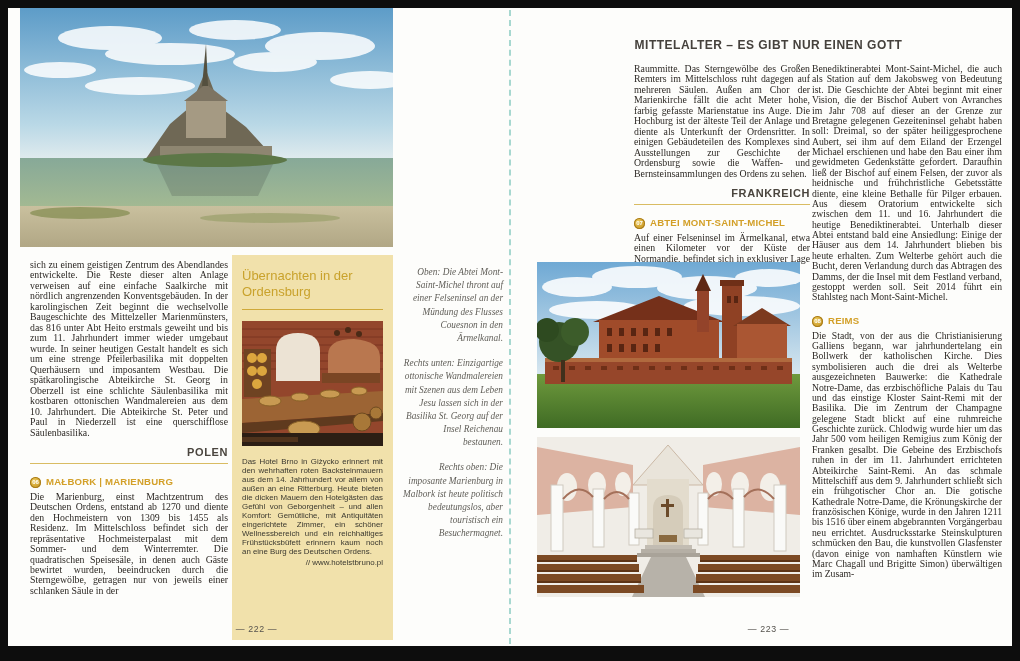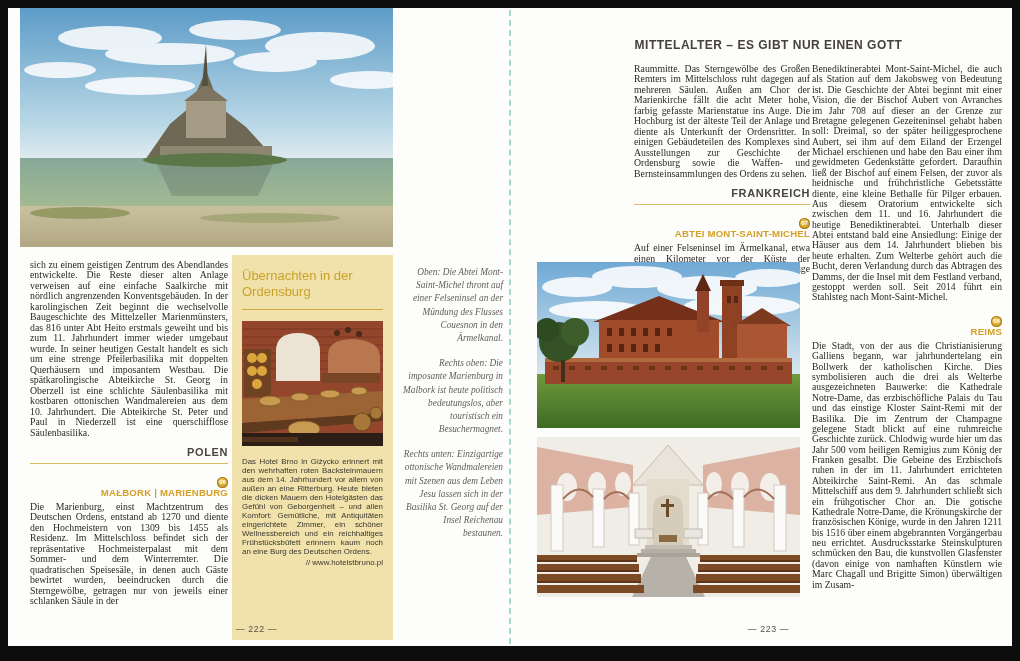--- a/index.html
+++ b/index.html
@@ -9,21 +9,21 @@
   .gutter{position:absolute;left:509px;top:10px;height:634px;width:0;
           border-left:2px dashed #a7d8d0;}
 
   
   .body-text{font-size:9.8px;line-height:1.07;color:#2c2824;text-align:justify;
              hyphens:auto;-webkit-hyphens:auto;}
   .body-text p{margin:0;}
   .country-label{font-family:"Liberation Sans",sans-serif;font-size:11px;font-weight:bold;
                  color:#4a453e;text-align:right;letter-spacing:0.6px;
                  border-bottom:1.5px solid #d9bc62;padding-bottom:4px;margin-top:9px;}
-  .entry-head{display:flex;align-items:flex-end;margin:13px 0 4px;flex-direction:column;}
+  .entry-head{display:flex;align-items:flex-start;gap:5px;margin:13px 0 4px;}
   .badge{width:11px;height:11px;border-radius:50%;flex:0 0 auto;
          background:radial-gradient(circle at 35% 30%,#ecc857,#c28f1e);
          box-shadow:inset 0 0 0 1px #a87b18;
          color:#fff;font-family:"Liberation Sans",sans-serif;font-size:6px;font-weight:bold;
          display:flex;align-items:center;justify-content:center;}
   .entry-title{font-family:"Liberation Sans",sans-serif;font-size:9.6px;font-weight:bold;
                color:#d3a029;letter-spacing:0.2px;}
 
   
   .hero-photo{position:absolute;left:20px;top:8px;width:373px;height:239px;}
@@ -158,22 +158,22 @@
         <rect x="0" y="112" width="141" height="13" fill="#2c1e14"></rect>
         <rect x="0" y="116" width="56" height="5" fill="#50331c"></rect>
       </svg>
     </div>
     <div class="info-body">Das Hotel Brno in Giżycko erinnert mit den wehrhaften roten Backsteinmauern aus dem 14. Jahrhundert vor allem von außen an eine Ritterburg. Heute bieten die dicken Mauern den Hotelgästen das Gefühl von Geborgenheit – und allen Komfort: Gemütliche, mit Antiquitäten eingerichtete Zimmer, ein schöner Wellnessbereich und ein reichhaltiges Frühstücksbüfett erinnern kaum noch an eine Burg des Deutschen Ordens.</div>
     <div class="info-link">// www.hotelstbruno.pl</div>
   </div>
 
   <div class="captions">
     <p>Oben: Die Abtei Mont-Saint-Michel thront auf einer Felseninsel an der Mündung des Flusses Couesnon in den Ärmelkanal.</p>
+    <p>Rechts unten: Einzigartige ottonische Wandmalereien mit Szenen aus dem Leben Jesu lassen sich in der Basilika St. Georg auf der Insel Reichenau bestaunen.</p>
     <p>Rechts oben: Die imposante Marienburg in Malbork ist heute politisch bedeutungslos, aber touristisch ein Besuchermagnet.</p>
-    <p>Rechts unten: Einzigartige ottonische Wandmalereien mit Szenen aus dem Leben Jesu lassen sich in der Basilika St. Georg auf der Insel Reichenau bestaunen.</p>
   </div>
 
   <div class="pagenum left">— 222 —</div>
 
   <div class="runhead">MITTELALTER – ES GIBT NUR EINEN GOTT</div>
 
   <div class="col-r1 body-text">
     <p>Raummitte. Das Sterngewölbe des Großen Remters im Mittelschloss ruht dagegen auf mehreren Säulen. Außen am Chor der Marienkirche fällt die acht Meter hohe, farbig gefasste Marienstatue ins Auge. Die Hochburg ist der älteste Teil der Anlage und diente als Unterkunft der Ordensritter. In einigen Gebäudeteilen des Komplexes sind Ausstellungen zur Geschichte der Ordensburg sowie die Waffen- und Bernsteinsammlungen des Ordens zu sehen.</p>
     <div class="country-label">FRANKREICH</div>
     <div class="entry-head">

